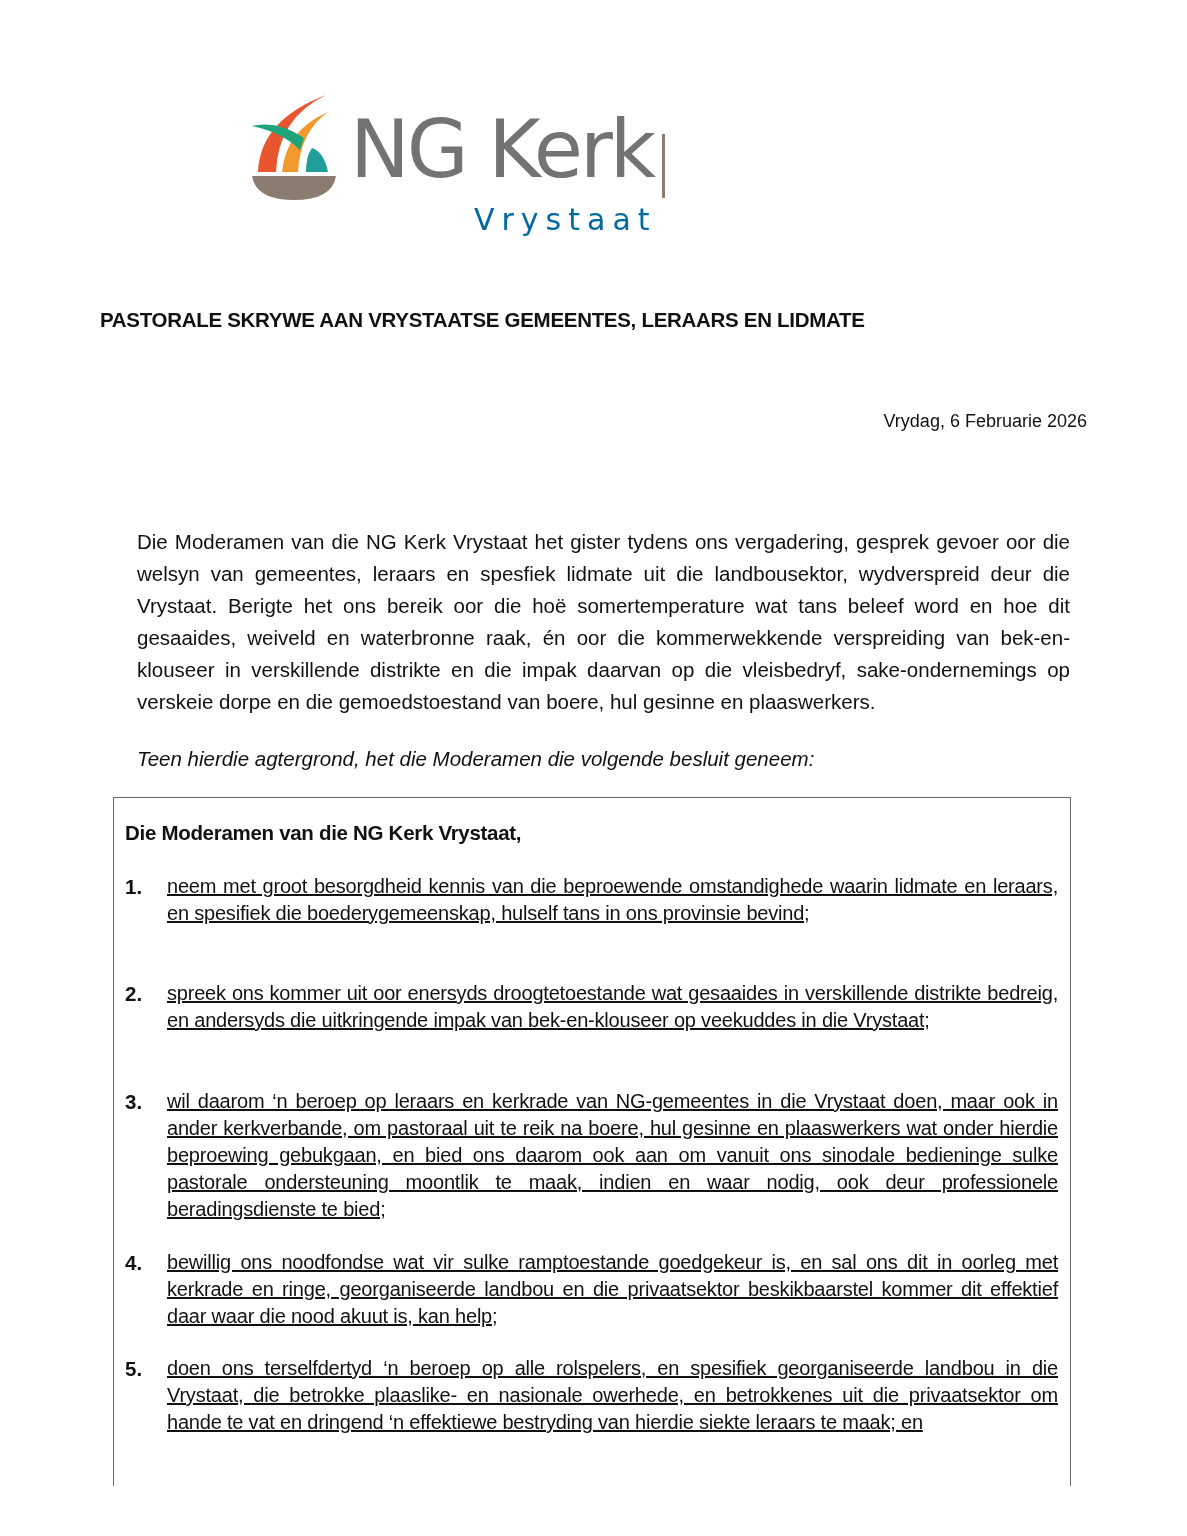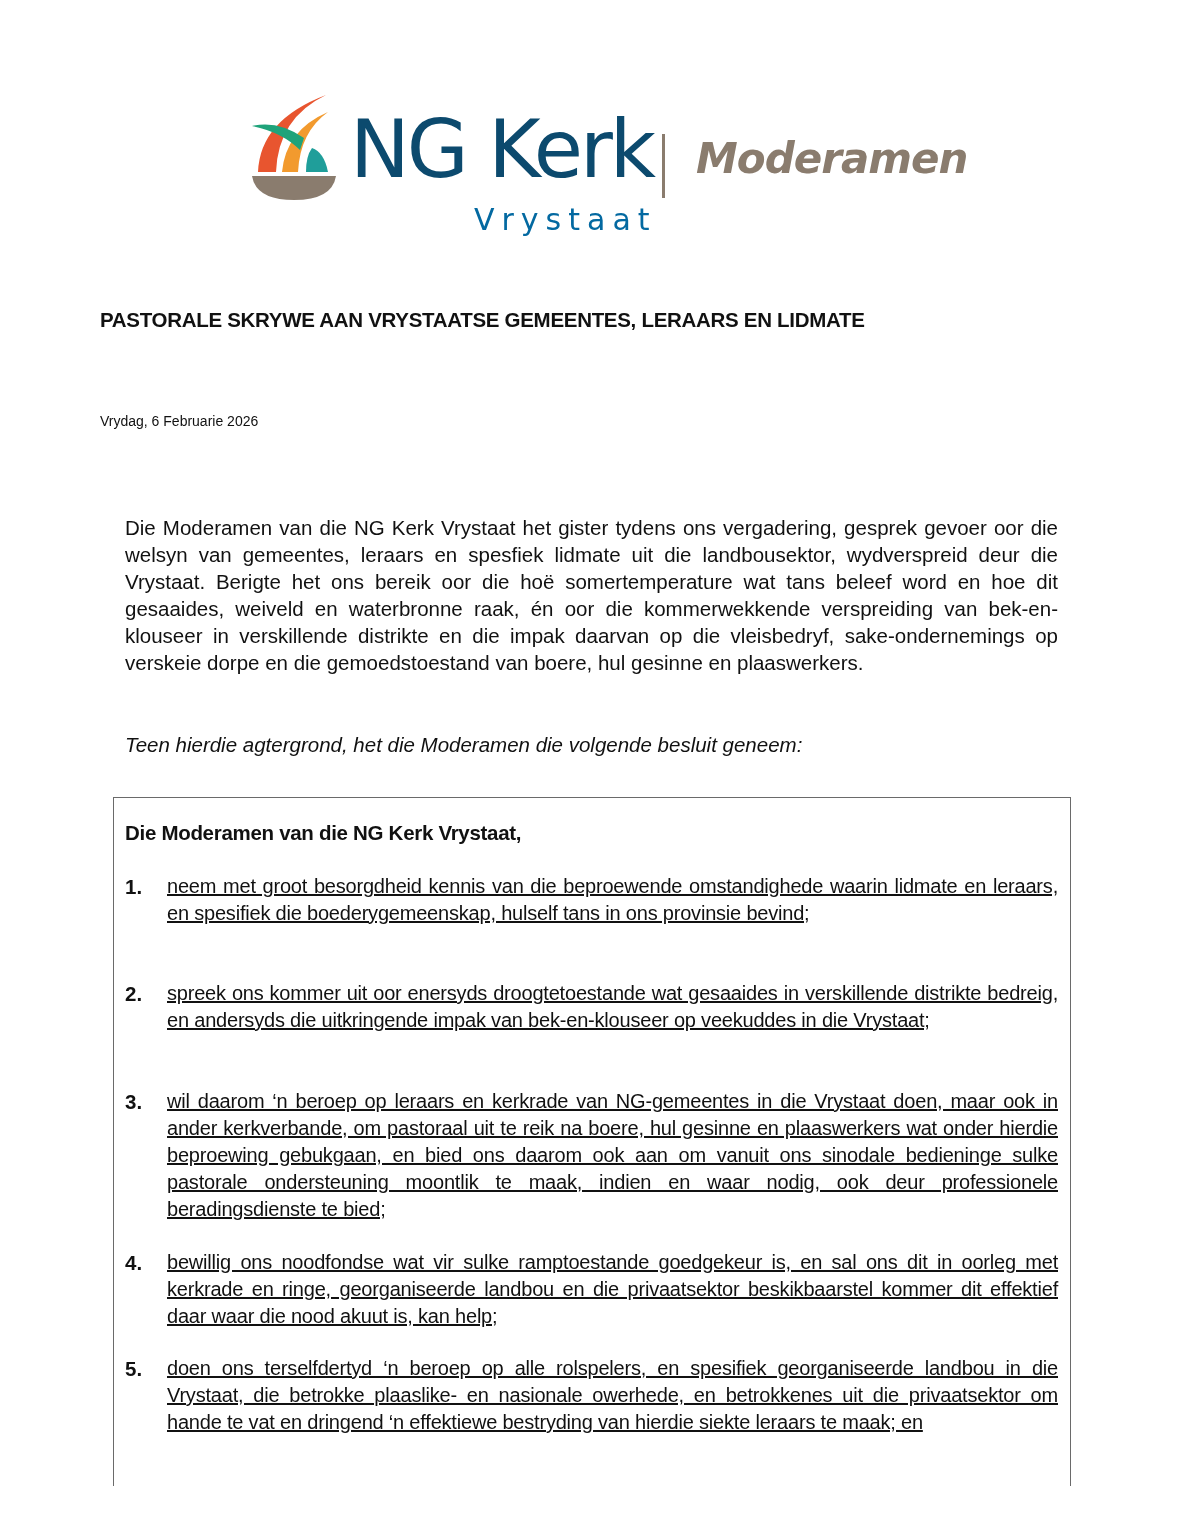--- a/index.html
+++ b/index.html
@@ -2,34 +2,34 @@
 <html><head>
   <meta charset="utf-8">
   <style>
     html, body { margin: 0; padding: 0; background: #ffffff; }
     body { width: 1187px; height: 1536px; position: relative; overflow: hidden;
            font-family: "Liberation Sans", sans-serif; color: #111111; }
 
     .logo { position: absolute; left: 248px; top: 90px; width: 680px; height: 160px; }
     .logo-mark { position: absolute; left: 0; top: 0; width: 100px; height: 110px; }
     .logo-name { position: absolute; left: 102px; top: 20px; font-family: "DejaVu Sans", sans-serif;
-                 font-size: 80px; line-height: 80px; color: #0c4a6e; letter-spacing: -3px; font-weight: normal; }
+                 font-size: 80px; line-height: 80px; color: #737373; letter-spacing: -3px; font-weight: normal; }
     .logo-sub { position: absolute; left: 226px; top: 112px; font-family: "DejaVu Sans", sans-serif;
                 font-size: 30px; color: #0369a1; letter-spacing: 7px; }
     .logo-divider { position: absolute; left: 414px; top: 44px; width: 3px; height: 64px; background: #8a7c6e; }
     .logo-org { position: absolute; left: 448px; top: 44px; font-family: "DejaVu Sans", sans-serif;
                 font-size: 42px; font-style: italic; font-weight: bold; color: #8a7c6e; letter-spacing: -1px; }
 
     .title { position: absolute; left: 100px; width: 987px; top: 306px; text-align: left;
              font-weight: bold; font-size: 20.5px; line-height: 27px; letter-spacing: -0.3px; }
-    .date { position: absolute; left: 100px; width: 987px; top: 408px; text-align: left;
-            font-size: 14px; line-height: 27px; }
+    .date { position: absolute; left: 100px; width: 987px; top: 408px; text-align: right;
+            font-size: 18px; line-height: 27px; }
 
-    .para { position: absolute; left: 125px; width: 933px; font-size: 20.5px; line-height: 27px;
-            text-align: justify; margin: 0; }
+    .para { position: absolute; left: 125px; width: 933px; font-size: 20.5px; line-height: 32px;
+            text-align: justify; margin: 12px; }
     .p1 { top: 514px; }
     .p2 { top: 731px; font-style: italic; }
 
     .resolution-box { position: absolute; left: 113px; top: 782px; width: 956px; height: 688px;
                       border-left: 1px solid #6a6a6a; border-right: 1px solid #6a6a6a; border-top: 1px solid #6a6a6a; margin-top: 15px; }
     .box-heading { position: absolute; left: 11px; top: 21px; font-weight: bold; font-size: 20.5px;
                    line-height: 27px; letter-spacing: -0.3px; }
     .item { position: absolute; left: 11px; width: 934px; }
     .item-num { position: absolute; left: 0; top: 0; font-weight: bold; font-size: 20.5px; line-height: 27px; }
     .item-text { position: absolute; left: 42px; width: 891px; top: 0; font-size: 20px; line-height: 27px;
@@ -47,21 +47,20 @@
 
     <path d="M34 82 Q38 40 80 22 Q52 42 50 82 Z" fill="#f29a2e"></path>
 
     <path d="M4 36 Q30 30 56 48 L52 60 Q34 42 4 36 Z" fill="#1fa37a"></path>
 
     <path d="M4 86 L88 86 Q84 110 46 110 Q8 110 4 86 Z" fill="#8a7c6e"></path>
   </svg>
   <div class="logo-name">NG Kerk</div>
   <div class="logo-sub">Vrystaat</div>
   <div class="logo-divider"></div>
-  <div class="logo-org">Moderamen</div>
 </div>
 
 <div class="title">
   <div>PASTORALE SKRYWE AAN VRYSTAATSE GEMEENTES, LERAARS EN LIDMATE</div>
 </div>
 
 <div class="date">Vrydag, 6 Februarie 2026</div>
 
 <p class="para p1">Die Moderamen van die NG Kerk Vrystaat het gister tydens ons vergadering, gesprek gevoer oor die welsyn van gemeentes, leraars en spesfiek lidmate uit die landbousektor, wydverspreid deur die Vrystaat. Berigte het ons bereik oor die hoë somertemperature wat tans beleef word en hoe dit gesaaides, weiveld en waterbronne raak, én oor die kommerwekkende verspreiding van bek-en-klouseer in verskillende distrikte en die impak daarvan op die vleisbedryf, sake-ondernemings op verskeie dorpe en die gemoedstoestand van boere, hul gesinne en plaaswerkers.</p>
 <p class="para p2">Teen hierdie agtergrond, het die Moderamen die volgende besluit geneem:</p>

